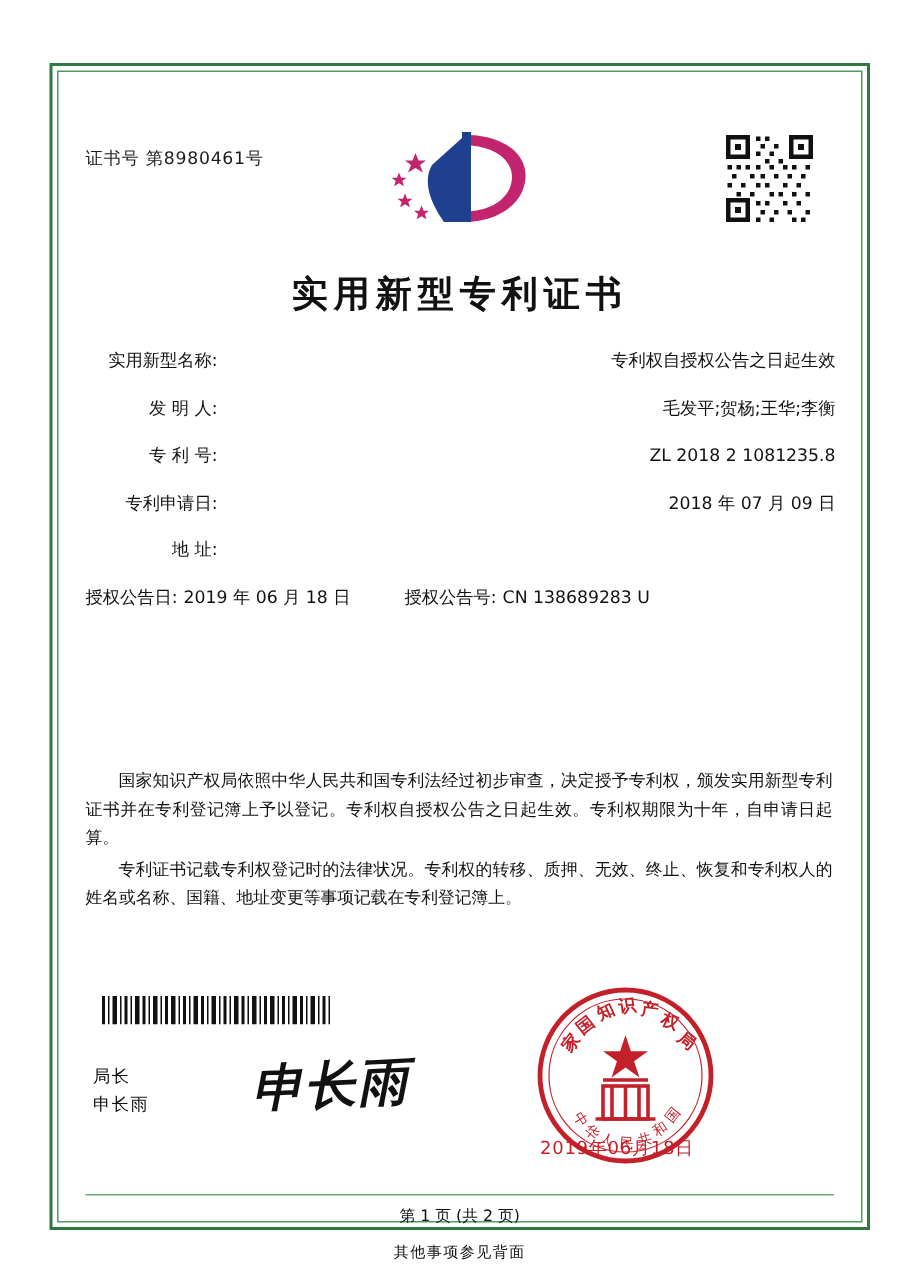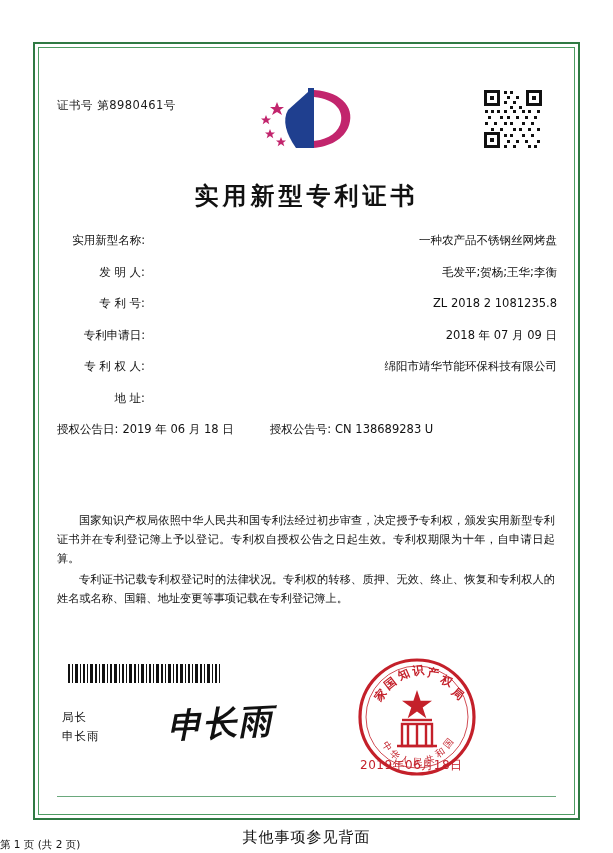--- a/index.html
+++ b/index.html
@@ -196,32 +196,33 @@
   .page-sep {
     position: absolute;
     left: 57px;
     top: 796px;
     width: 499px;
     border-top: 1px solid #6aa87c;
   }
   .page-num {
     position: absolute;
     left: 0;
-    top: 838px;
+    top: 804px;
     width: 613px;
+    text-align: center;
     font-size: 10.5px;
     color: #111;
   }
   .footer-note {
     position: absolute;
     left: 0;
     top: 828px;
     width: 613px;
     text-align: center;
-    font-size: 15px;
+    font-size: 10px;
     color: #111;
     letter-spacing: 1px;
   }
 </style>
 </head>
 <body>
 
 <div class="page">
 
   <div class="cert-border">
@@ -310,42 +311,38 @@
       </g>
     </svg>
   </div>
 
   <div class="title">实用新型专利证书</div>
 
   <div class="fields">
 
     <div class="field-row">
       <span class="field-label w-name">实用新型名称:</span>
-      <span class="field-value">一种农产品不锈钢丝网烤盘</span>
+      <span class="field-value">专利权自授权公告之日起生效</span>
     </div>
 
     <div class="field-row">
       <span class="field-label w-name">发 明 人:</span>
       <span class="field-value">毛发平;贺杨;王华;李衡</span>
     </div>
 
     <div class="field-row">
       <span class="field-label w-name">专 利 号:</span>
       <span class="field-value">ZL 2018 2 1081235.8</span>
     </div>
 
     <div class="field-row">
       <span class="field-label w-name">专利申请日:</span>
       <span class="field-value">2018 年 07 月 09 日</span>
     </div>
 
-    <div class="field-row">
-      <span class="field-label w-name">专 利 权 人:</span>
-      <span class="field-value">绵阳市靖华节能环保科技有限公司</span>
-    </div>
 
     <div class="field-row">
       <span class="field-label w-name">地 址:</span>
     </div>
 
     <div class="grant-row">
       <span class="g-label">授权公告日:</span>
       <span class="g-value">2019 年 06 月 18 日</span>
       <span class="g-gap"></span>
       <span class="g-label">授权公告号:</span>

